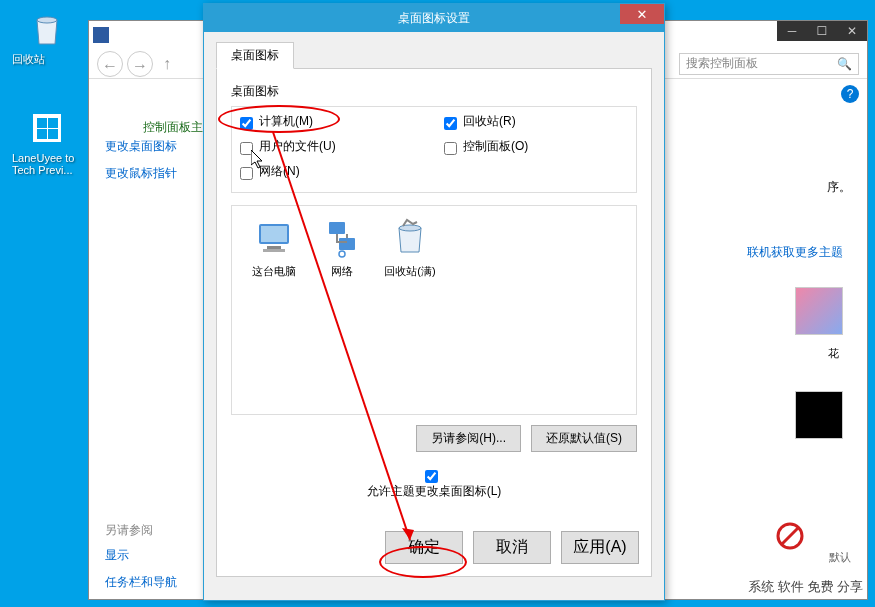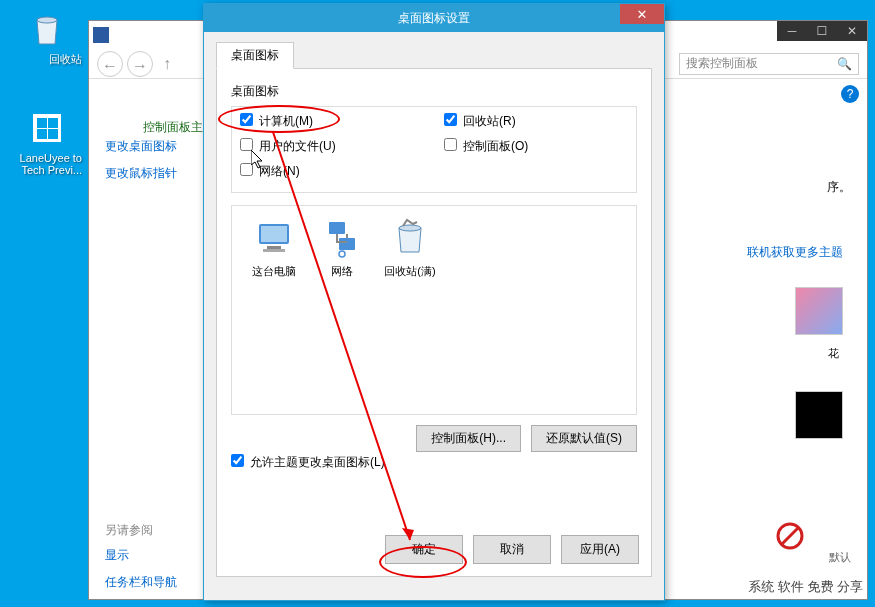--- a/index.html
+++ b/index.html
@@ -1,19 +1,19 @@
 <!DOCTYPE html>
 <html><head>
   <meta charset="utf-8">
   <style>
     * { margin: 0; padding: 0; box-sizing: border-box; font-family: "Microsoft YaHei", "Segoe UI", sans-serif; }
     body { width: 875px; height: 607px; background: #00a2e8; position: relative; overflow: hidden; }
     
     
-    .desktop-icon { position: absolute; width: 70px; text-align: right; color: white; font-size: 11px; }
+    .desktop-icon { position: absolute; width: 70px; text-align: left; color: white; font-size: 11px; }
     .desktop-icon .icon { width: 40px; height: 40px; margin: 0 auto 4px; }
     .desktop-icon .label { text-shadow: 1px 1px 2px rgba(0,0,0,0.6); }
     
     
     .cp-window { position: absolute; left: 88px; top: 20px; width: 780px; height: 580px; background: white; border: 1px solid #888; }
     .cp-titlebar { height: 28px; background: white; display: flex; align-items: center; padding: 0 4px; }
     .cp-titlebar .icon { width: 16px; height: 16px; background: #2c5aa0; margin-right: 8px; }
     .cp-winbtns { position: absolute; right: 0; top: 0; display: flex; }
     .cp-winbtn { width: 30px; height: 20px; display: flex; align-items: center; justify-content: center; font-size: 12px; background: #333; color: #ccc; }
     .cp-toolbar { height: 30px; border-bottom: 1px solid #ddd; display: flex; align-items: center; padding: 0 8px; }
@@ -33,31 +33,31 @@
     
     .dialog { position: absolute; left: 203px; top: 3px; width: 462px; height: 598px; background: #f0f0f0; border: 1px solid #2a9fd6; box-shadow: 2px 2px 8px rgba(0,0,0,0.3); }
     .dlg-titlebar { height: 28px; background: #2a9fd6; display: flex; align-items: center; justify-content: center; color: white; font-size: 12px; position: relative; }
     .dlg-close { position: absolute; right: 0; top: 0; width: 44px; height: 20px; background: #c75050; color: white; display: flex; align-items: center; justify-content: center; font-size: 13px; cursor: pointer; }
     .dlg-body { padding: 10px 12px; }
     .tab-header { display: flex; border-bottom: 1px solid #ccc; }
     .tab { padding: 4px 14px; font-size: 12px; background: white; border: 1px solid #ccc; border-bottom: 1px solid white; margin-bottom: -1px; }
     .tab-content { background: white; border: 1px solid #ccc; border-top: none; padding: 14px; height: 508px; position: relative; }
     .group-label { font-size: 12px; margin-bottom: 6px; }
     .checkbox-grid { display: grid; grid-template-columns: 1fr 1fr; gap: 8px 20px; padding: 6px 8px 12px; border: 1px solid #ddd; margin-bottom: 12px; }
-    .chk-row { display: flex; align-items: flex-start; font-size: 12px; }
+    .chk-row { display: flex; align-items: flex-end; font-size: 12px; }
     .chk-row input { margin-right: 6px; width: 13px; height: 13px; }
     .icon-preview { border: 1px solid #ddd; padding: 10px; display: flex; gap: 4px; height: 210px; }
     .icon-item { text-align: center; font-size: 11px; width: 64px; }
     .icon-item .ico { width: 42px; height: 42px; margin: 0 auto 6px; }
     .btn-row { display: flex; justify-content: flex-end; gap: 10px; margin-top: 10px; }
     .btn { padding: 4px 14px; font-size: 12px; border: 1px solid #adadad; background: #e1e1e1; cursor: pointer; }
-    .chk-allow { display: flex; align-items: flex-start; font-size: 12px; margin-top: 2px; }
+    .chk-allow { display: flex; align-items: center; font-size: 12px; margin-top: 18px; flex-direction: column; }
     .chk-allow input { margin-right: 6px; }
     .dlg-buttons { position: absolute; bottom: 12px; right: 12px; display: flex; gap: 10px; }
-    .dlg-btn { width: 78px; padding: 5px 0; font-size: 12px; border: 1px solid #adadad; background: #e1e1e1; cursor: pointer; text-align: center; }
+    .dlg-btn { width: 78px; padding: 5px 0; font-size: 16px; border: 1px solid #adadad; background: #e1e1e1; cursor: pointer; text-align: center; }
     
     
     .oval { position: absolute; border: 2px solid #e60000; border-radius: 50%; pointer-events: none; }
     .oval1 { left: 218px; top: 105px; width: 122px; height: 28px; }
     .oval2 { left: 379px; top: 546px; width: 88px; height: 32px; }
     .arrow-line { position: absolute; pointer-events: none; }
     
     
     .watermark { position: absolute; right: 8px; bottom: 10px; text-align: right; z-index: 100; }
     .watermark-logo { font-size: 14px; color: #fff; font-weight: bold; margin-bottom: 2px; }
@@ -195,21 +195,21 @@
           <div class="ico"><svg viewBox="0 0 42 42">
                 <path d="M10 12 L32 12 L30 36 L12 36 Z" fill="#e8f0f8" stroke="#5a8db8"></path>
                 <ellipse cx="21" cy="12" rx="11" ry="3" fill="#cde" stroke="#5a8db8"></ellipse>
                 <path d="M14 10 L18 4 L24 8 L28 6" stroke="#888" fill="none" stroke-width="2"></path>
               </svg></div>
           <div>回收站(满)</div>
         </div>
       </div>
 
       <div class="btn-row">
-        <button class="btn">控制面板(H)...</button>
+        <button class="btn">另请参阅(H)...</button>
         <button class="btn">还原默认值(S)</button>
       </div>
 
       <label class="chk-allow">
         <input type="checkbox" checked="" style="">
         <span>允许主题更改桌面图标(L)</span>
       </label>
 
       <div class="dlg-buttons">
         <button class="dlg-btn">确定</button>

